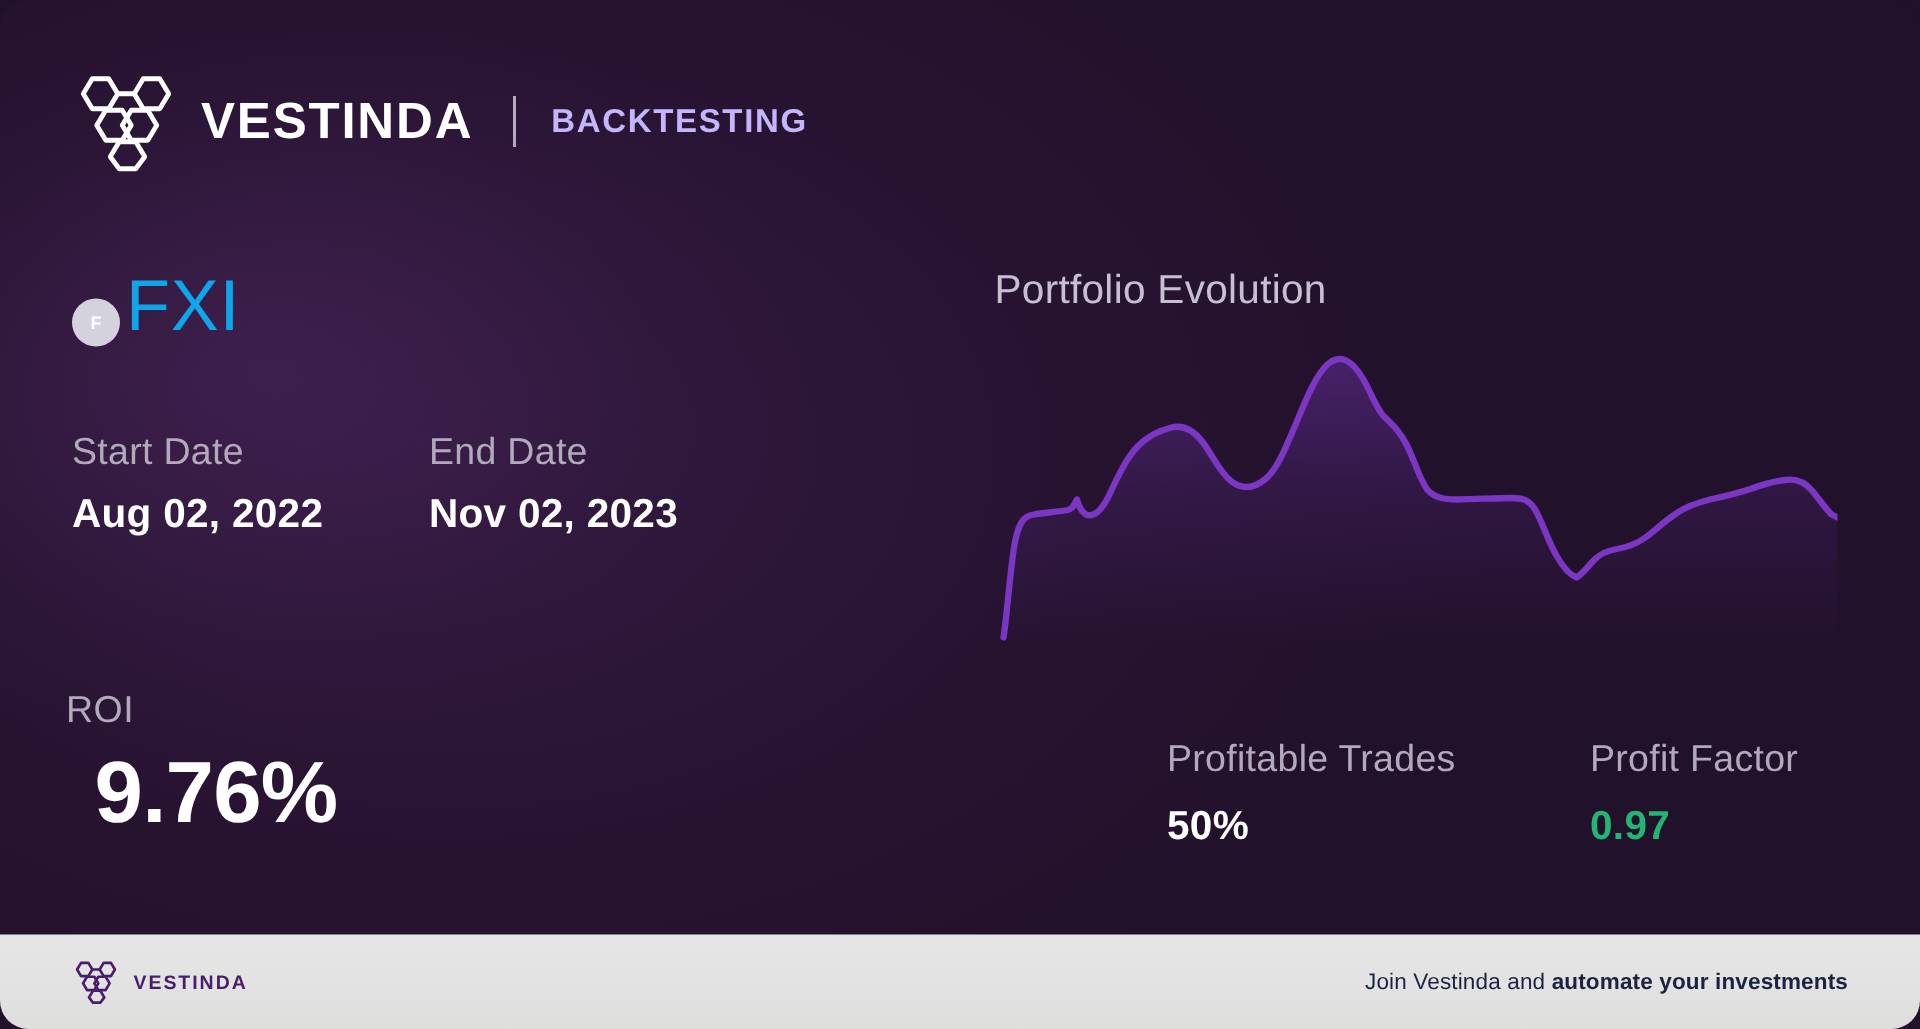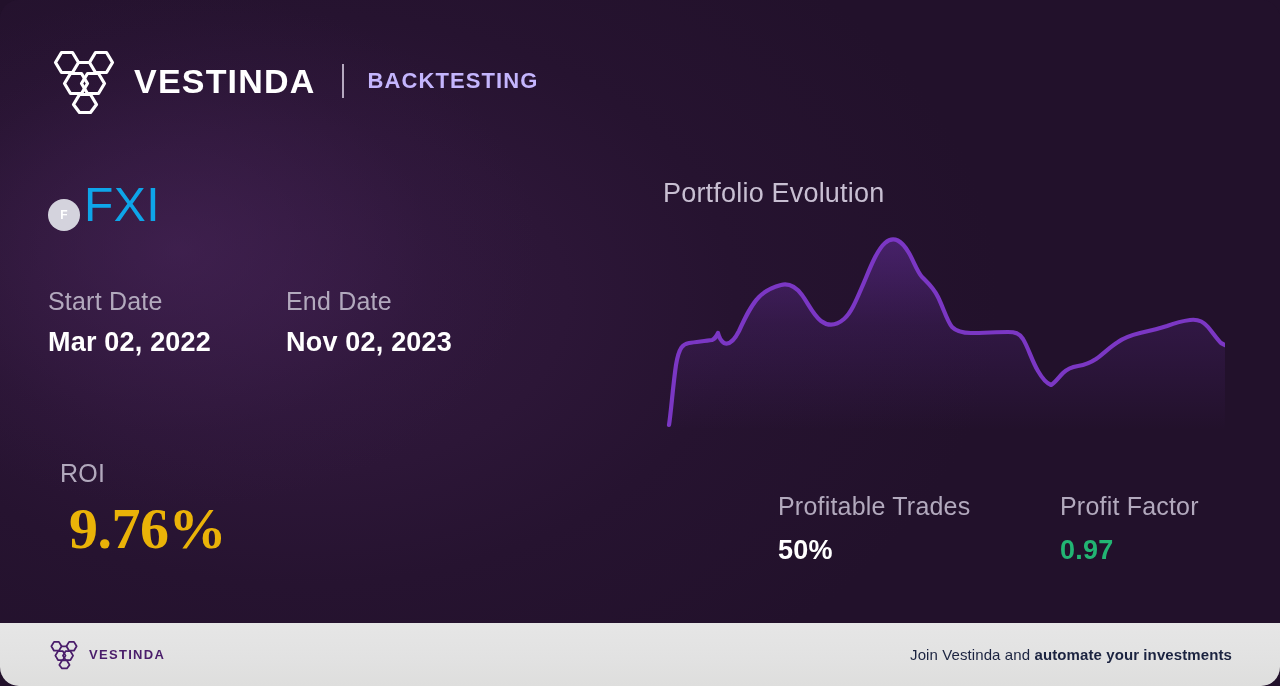--- a/index.html
+++ b/index.html
@@ -73,28 +73,28 @@
   .date-label {
     font-size:25px; color:#b2a9bd; font-weight:400; line-height:1.2;
     letter-spacing:.2px;
   }
   .date-value {
     font-size:27px; color:#ffffff; font-weight:700; line-height:1.25;
     margin-top:10px; letter-spacing:.2px; white-space:nowrap;
   }
 
   
-  #roi-block { position:absolute; left:60px; top:460px; }
+  #roi-block { position:absolute; left:44px; top:460px; }
   #roi-label {
     font-size:25px; color:#b2a9bd; font-weight:400; line-height:1.1;
     letter-spacing:.3px;
   }
   #roi-value {
-    font-size:58px; font-weight:700; color:#eab308; line-height:1;
-    margin-top:12px; margin-left:9px; letter-spacing:-.5px;font-family:Liberation Serif, serif;
+    font-size:58px; font-weight:700; color:#ffffff; line-height:1;
+    margin-top:12px; margin-left:19px; letter-spacing:-.5px;
   }
 
   
   #chart-title {
     position:absolute; left:663px; top:178px;
     font-size:27px; color:#c8bfd2; font-weight:400; letter-spacing:.2px;
   }
   #chart-wrap {
     position:absolute; left:663px; top:225px;
     width:562px; height:205px;
@@ -165,21 +165,21 @@
   </div>
 
   <div id="ticker-row">
     <div id="ticker-avatar">F</div>
     <div id="ticker-symbol">FXI</div>
   </div>
 
   <div id="dates">
     <div class="date-block">
       <div class="date-label">Start Date</div>
-      <div class="date-value">Mar 02, 2022</div>
+      <div class="date-value">Aug 02, 2022</div>
     </div>
     <div class="date-block">
       <div class="date-label">End Date</div>
       <div class="date-value">Nov 02, 2023</div>
     </div>
   </div>
 
   <div id="roi-block">
     <div id="roi-label">ROI</div>
     <div id="roi-value">9.76%</div>

